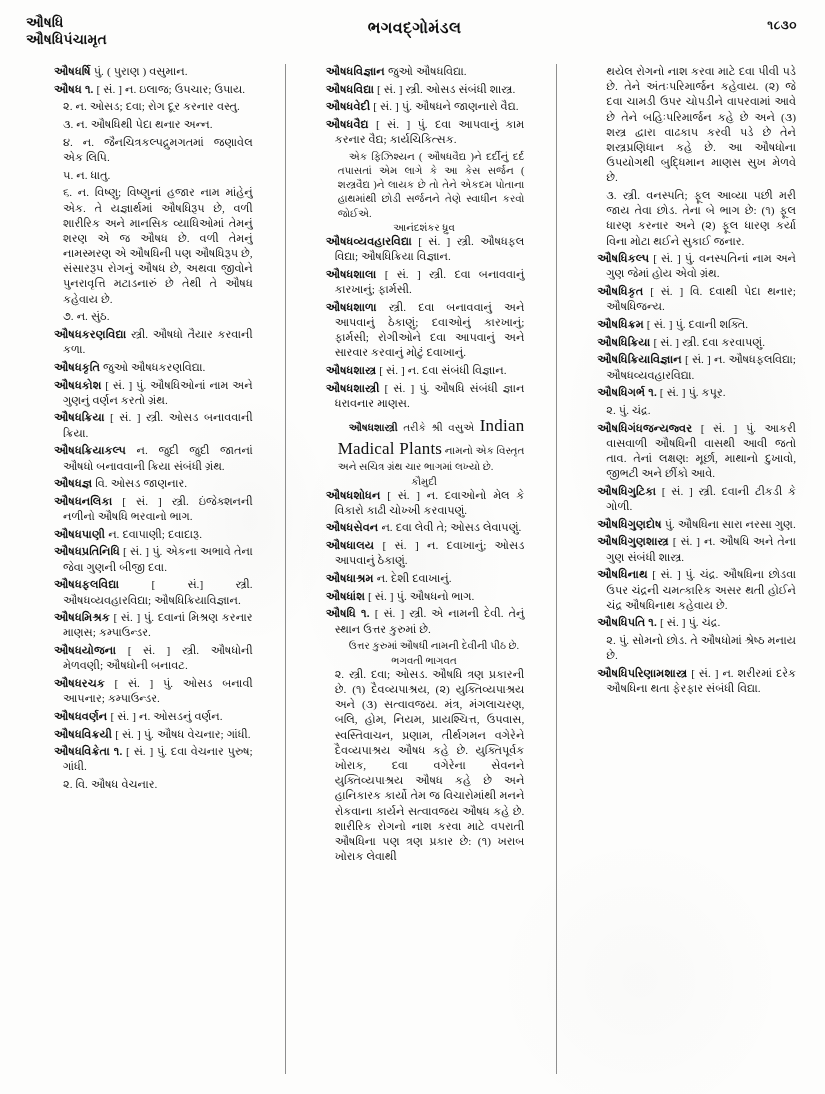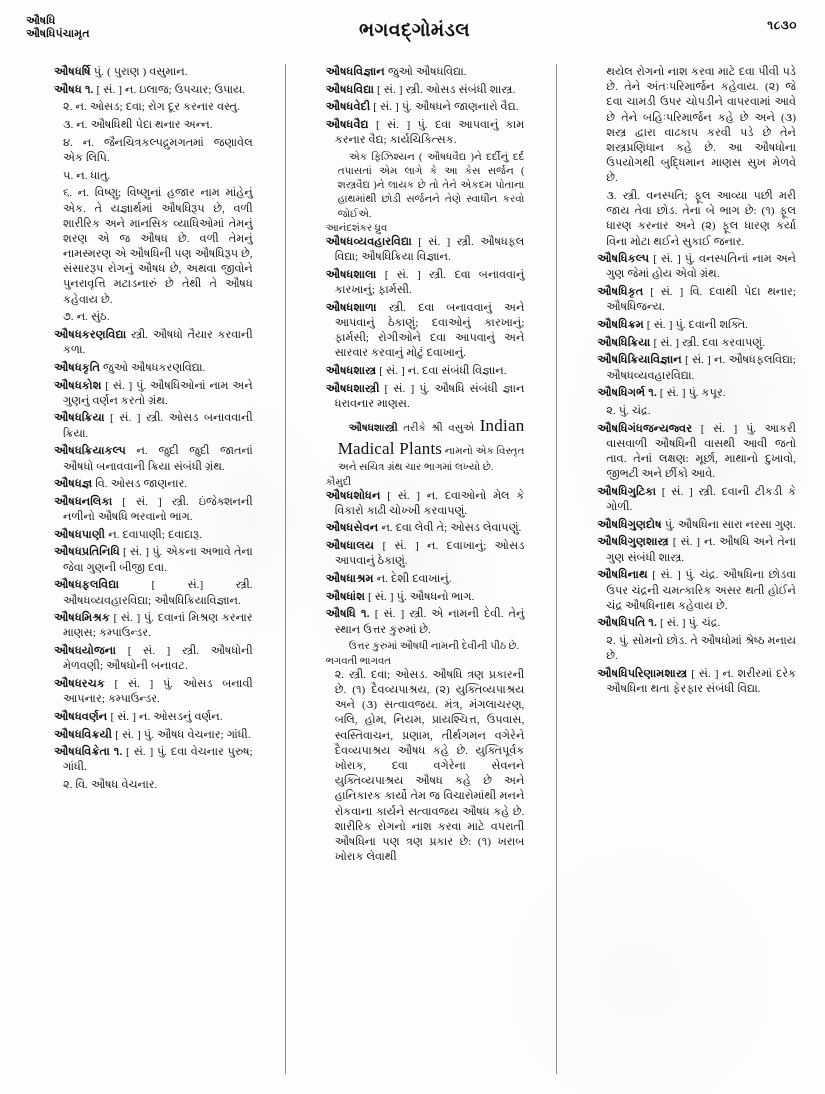--- a/index.html
+++ b/index.html
@@ -37,31 +37,31 @@
     margin: 0 26px 0 26px;
   }
   .head-left {
     position: absolute;
     left: 0;
     top: 14px;
     line-height: 1.22;
   }
   .head-left div {
     font-weight: bold;
-    font-size: 11px;
+    font-size: 14px;
     letter-spacing: 0.1px;
     white-space: nowrap;
   }
   .head-center {
     position: absolute;
     left: 4px; right: 0;
     top: 19px;
     text-align: center;
     font-weight: bold;
-    font-size: 19px;
+    font-size: 16px;
     letter-spacing: 0.3px;
   }
   .head-right {
     position: absolute;
     right: 2px;
     top: 18px;
     font-weight: bold;
     font-size: 12px;
     letter-spacing: 0.5px;
   }
@@ -110,21 +110,21 @@
     font-size: 10.4px;
     line-height: 1.36;
     margin: 1px 0 2.5px 0;
     padding-left: 12px;
     text-indent: 11px;
     text-align: justify;
   }
   .quote .hw { font-weight: bold; }
   .cite {
     display: block;
-    text-align: left;
+    text-align: center;
     font-size: 10.2px;
     margin-top: -1px;
     padding-right: 2px;
   }
   .latin {
     font-family: "Liberation Serif", "DejaVu Serif", serif;
     font-size: 17px;
     letter-spacing: 0.2px;
   }
 </style>

